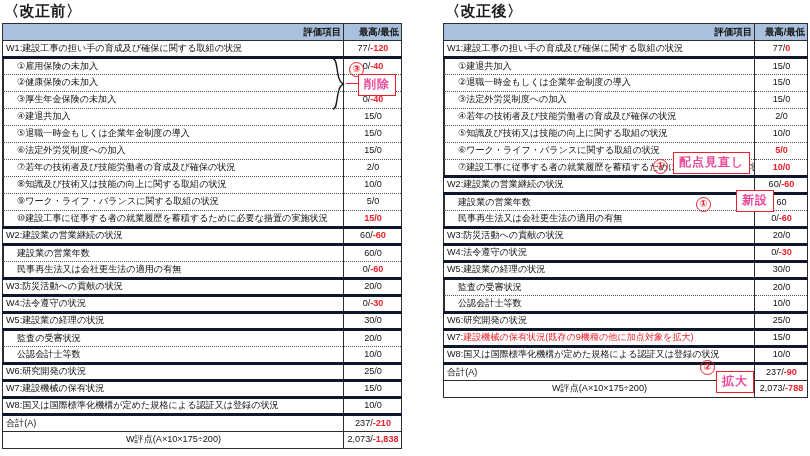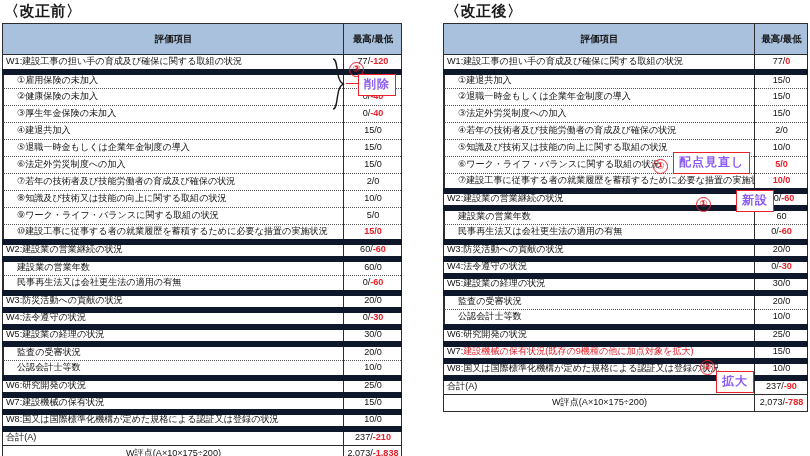--- a/index.html
+++ b/index.html
@@ -49,26 +49,26 @@
   .col-val  { text-align: center; width: 58px; }
   .panel-right .col-val { width: 53px; }
 
   
   tr.hdr th {
     background: #a9c1dd;
     border-top: 1px solid #2c2c2c;
     border-bottom: 1px solid #2c2c2c;
     font-size: 9.4px;
     font-weight: bold;
-    text-align: center;
-    height: 31px;
-  }
-
-  
-  tr.solid > td  { border-top: 6px solid #0f172a; margin-top: 24px; }
+    text-align: right;
+    height: 17px;
+  }
+
+  
+  tr.solid > td  { border-top: 3px solid #0f172a; margin-top: 24px; }
   tr.dotted > td { border-top: 1px dotted #555; }
   tr.none > td   { border-top: 0; }
 
   
   .indent { padding-left: 14px !important; }
 
   
   td.col-item.sub {
     border-left: 1px solid #2c2c2c;
     box-shadow: inset 11px 0 0 -10px #2c2c2c;
@@ -96,21 +96,21 @@
     border-radius: 50%;
     color: #e8212b;
     font-size: 10px;
     font-weight: bold;
     line-height: 1;
   }
   .tagbox {
     display: inline-flex;
     align-items: center; justify-content: center;
     border: 1.6px solid #e8212b;
-    color: #8b5cf6;
+    color: #ec4899;
     font-weight: bold;
     background: #fff;
     padding: 1px 5px 2px;
     font-size: 12px;
     letter-spacing: 1px;
   }
   .lead { position: absolute; background: #e8212b; height: 1.4px; }
 </style>
 </head>
 <body>

